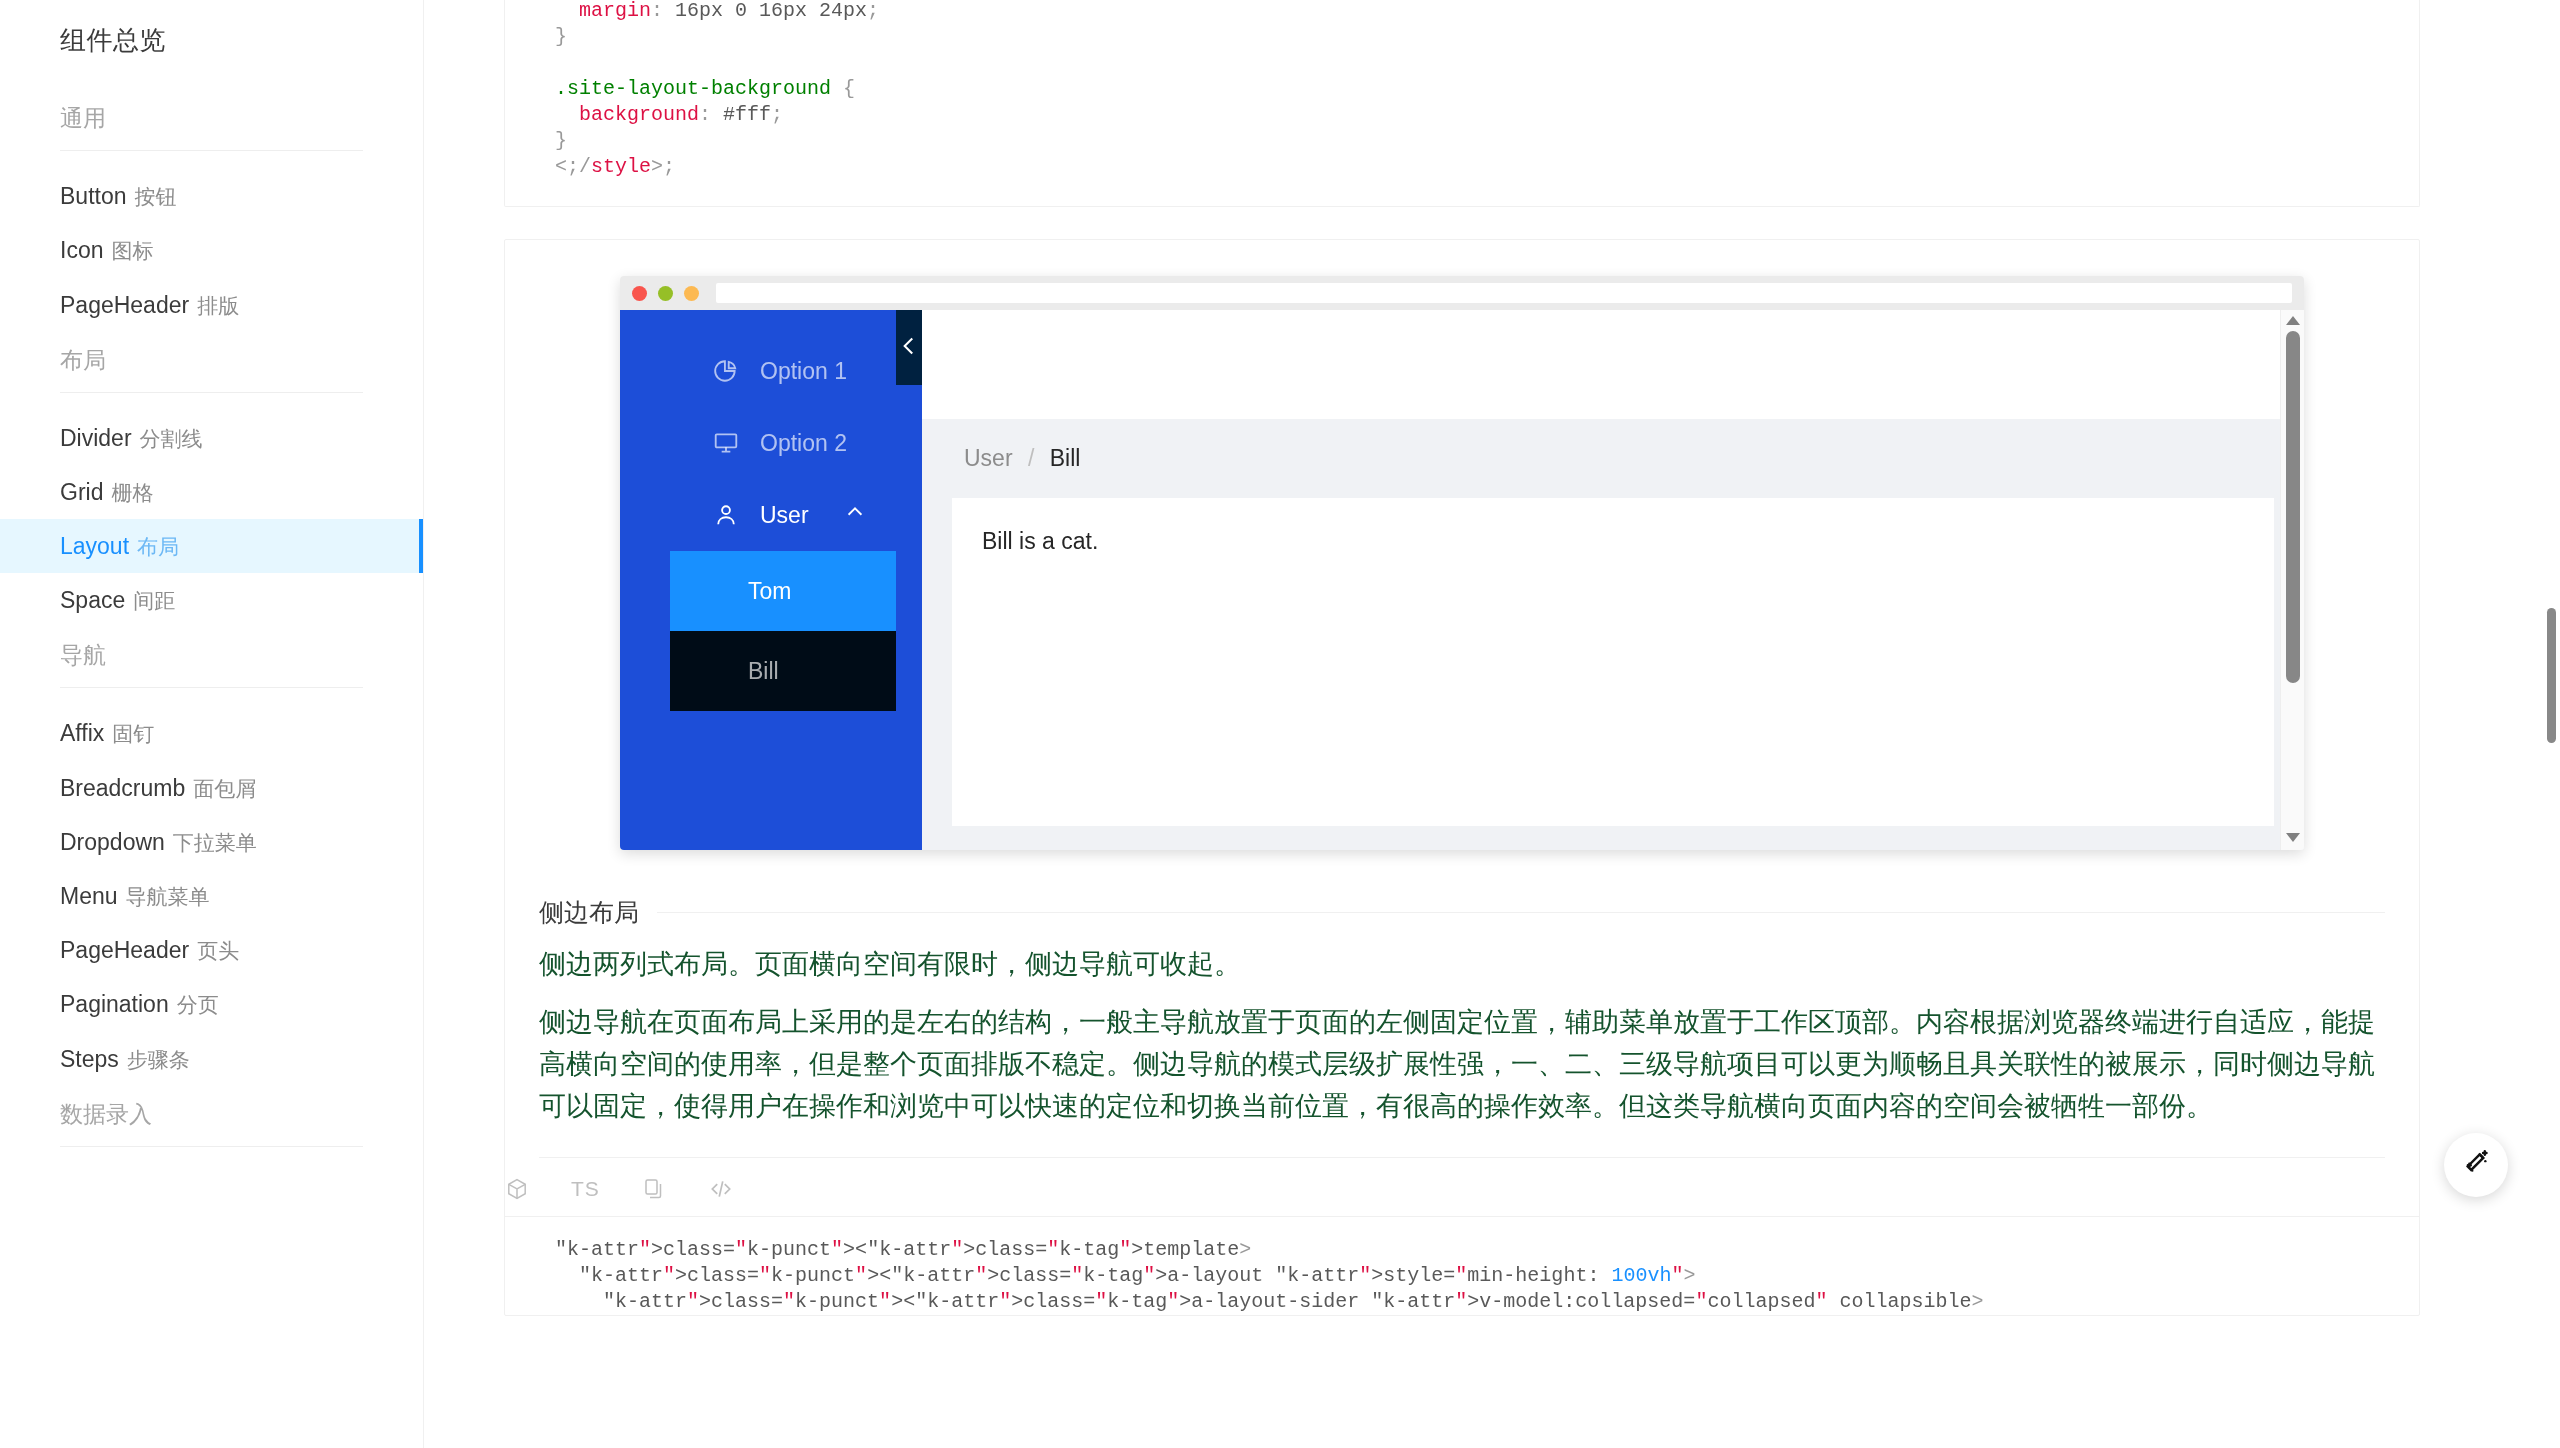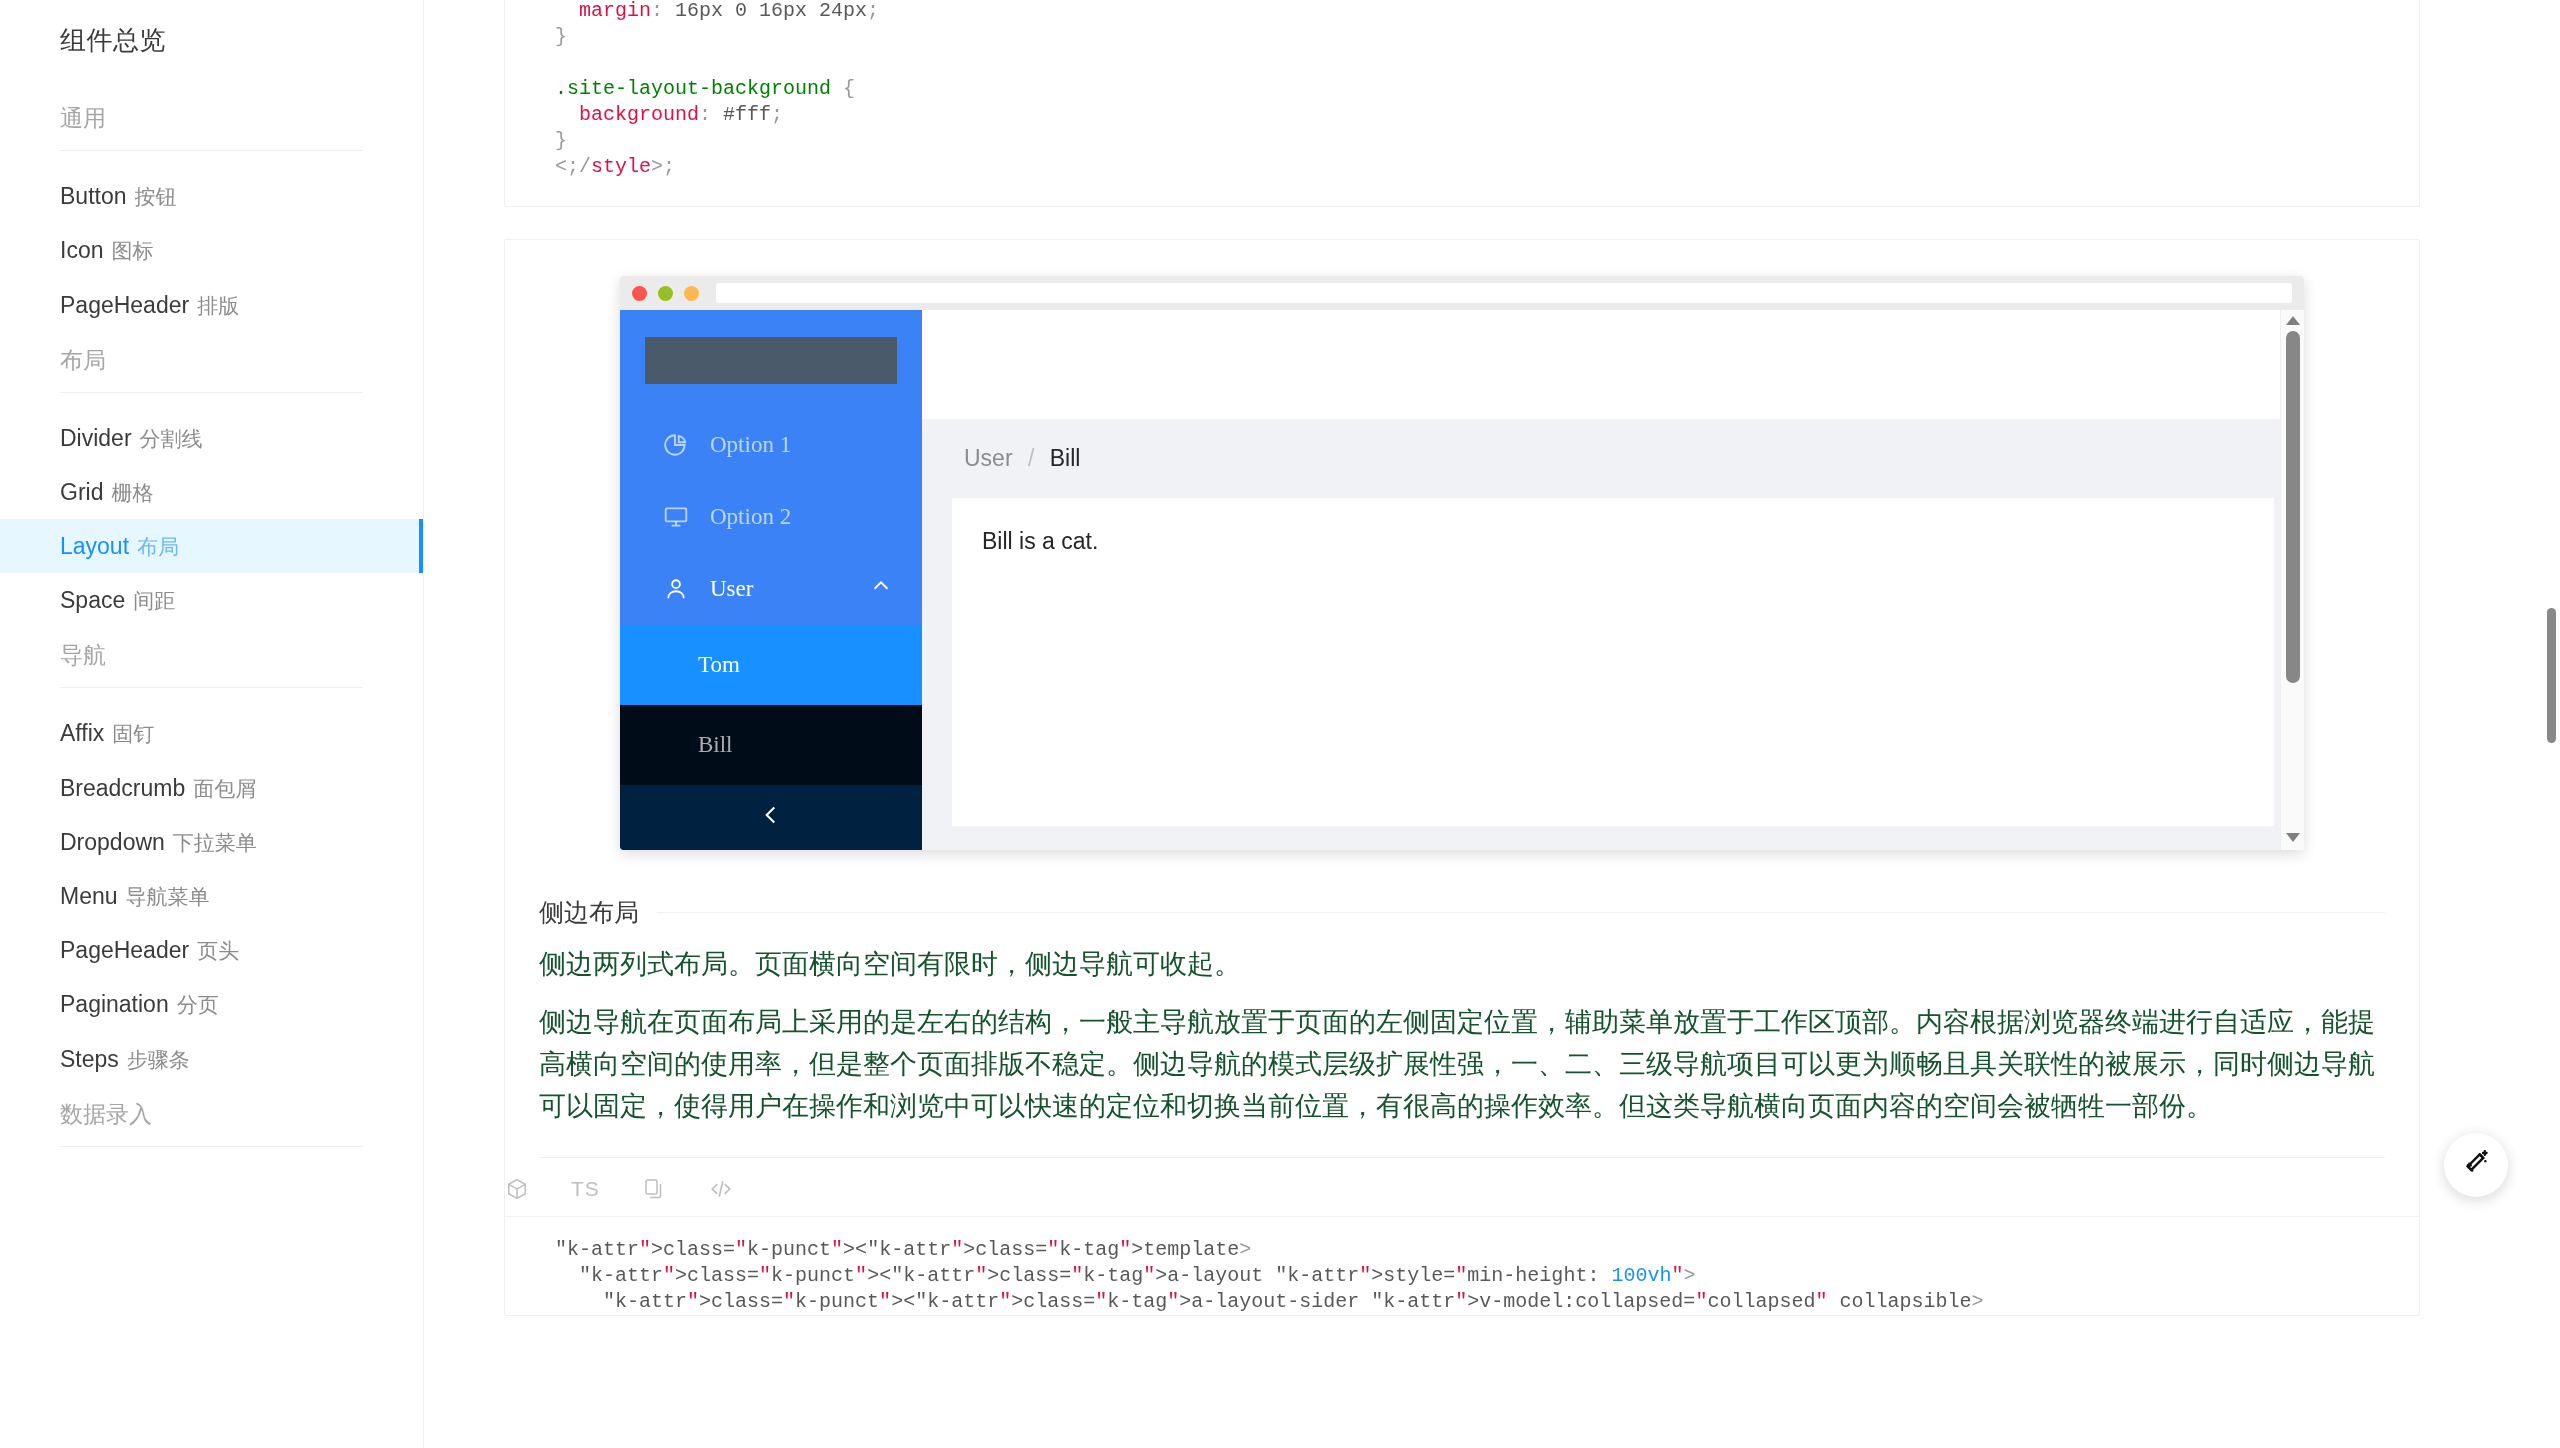--- a/index.html
+++ b/index.html
@@ -112,22 +112,22 @@
   .url-bar {
     flex: 1 1 auto; height: 20px; background: #fff; margin-left: 6px;
     border-radius: 2px;
   }
   .browser-body {
     display: flex; height: 540px; position: relative; background: #fff;
   }
 
   
   .d-sider {
-    width: 302px; flex: 0 0 302px; background: #3b82f6;
-    display: flex; flex-direction: column; font-family: Liberation Serif, serif;
+    width: 302px; flex: 0 0 302px; background: #1d4ed8;
+    display: flex; flex-direction: row;
   }
   .d-logo {
     height: 54px; margin: 27px 25px 0 25px; background: #4b5a6b;
   }
   .d-menu { margin-top: 25px; flex: 1 1 auto; }
   .d-mi {
     height: 72px; display: flex; align-items: center;
     padding-left: 43px; color: rgba(255,255,255,.66);
     font-size: 23px; cursor: pointer;
   }

